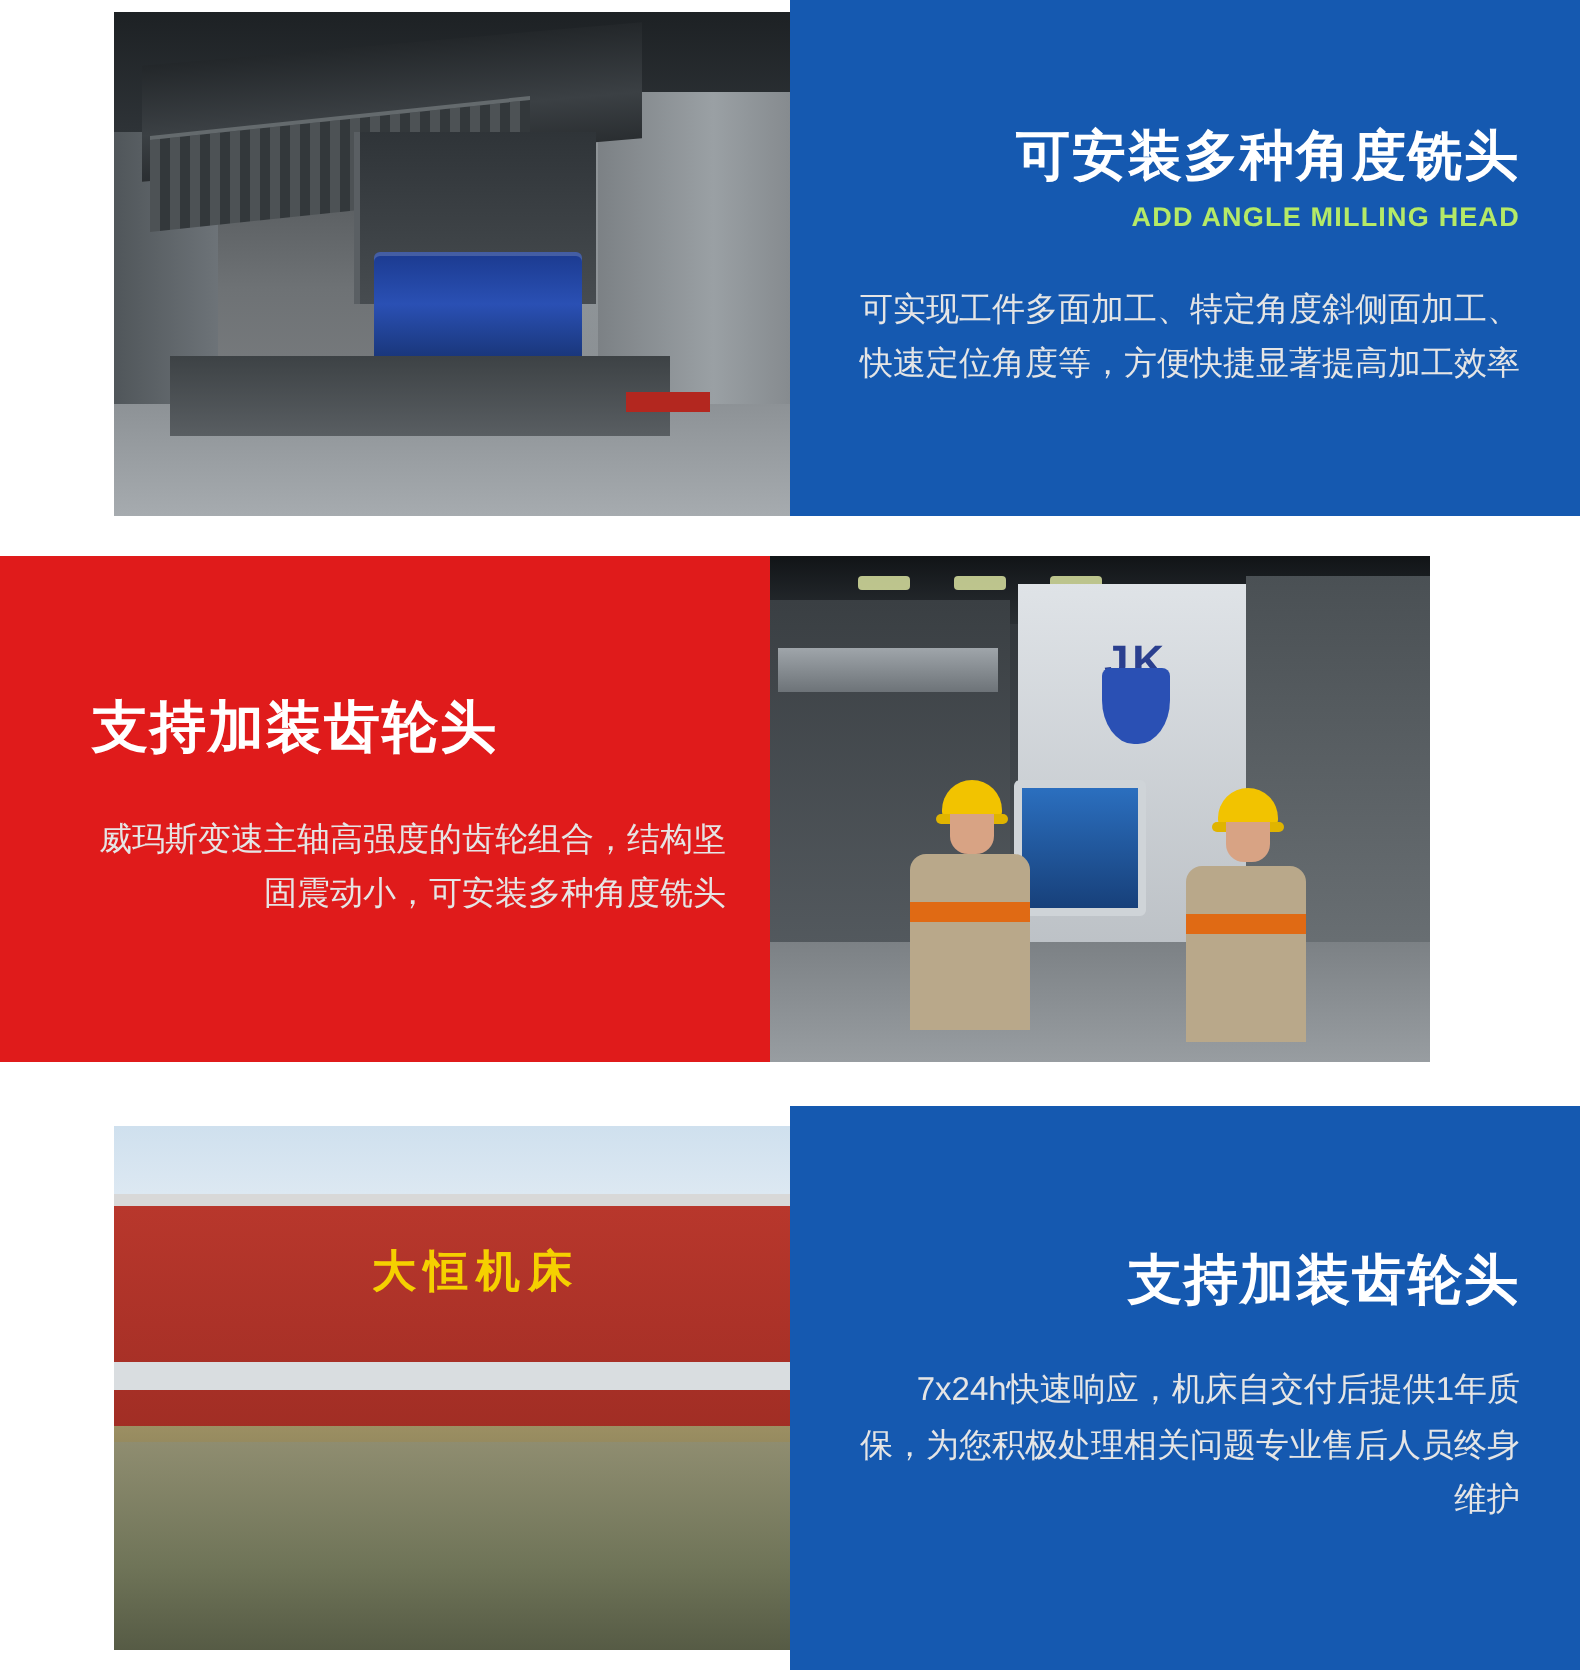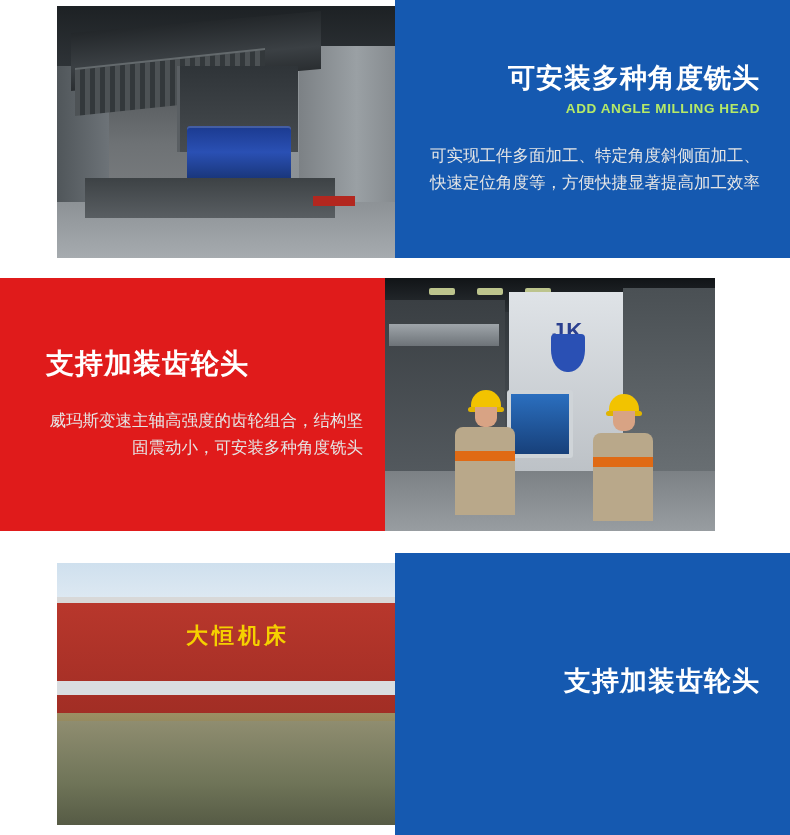--- a/index.html
+++ b/index.html
@@ -313,16 +313,17 @@
         
         
         
         
       </div>
     </div>
 
     <div class="panel blue align-right">
       <div class="title">支持加装齿轮头</div>
       <div class="divider"></div>
+      <div class="body">7x24h快速响应，机床自交付后提供1年质保，为您积极处理相关问题专业售后人员终身维护</div>
     </div>
   </div>
 
 </div>
 
 </body></html>

